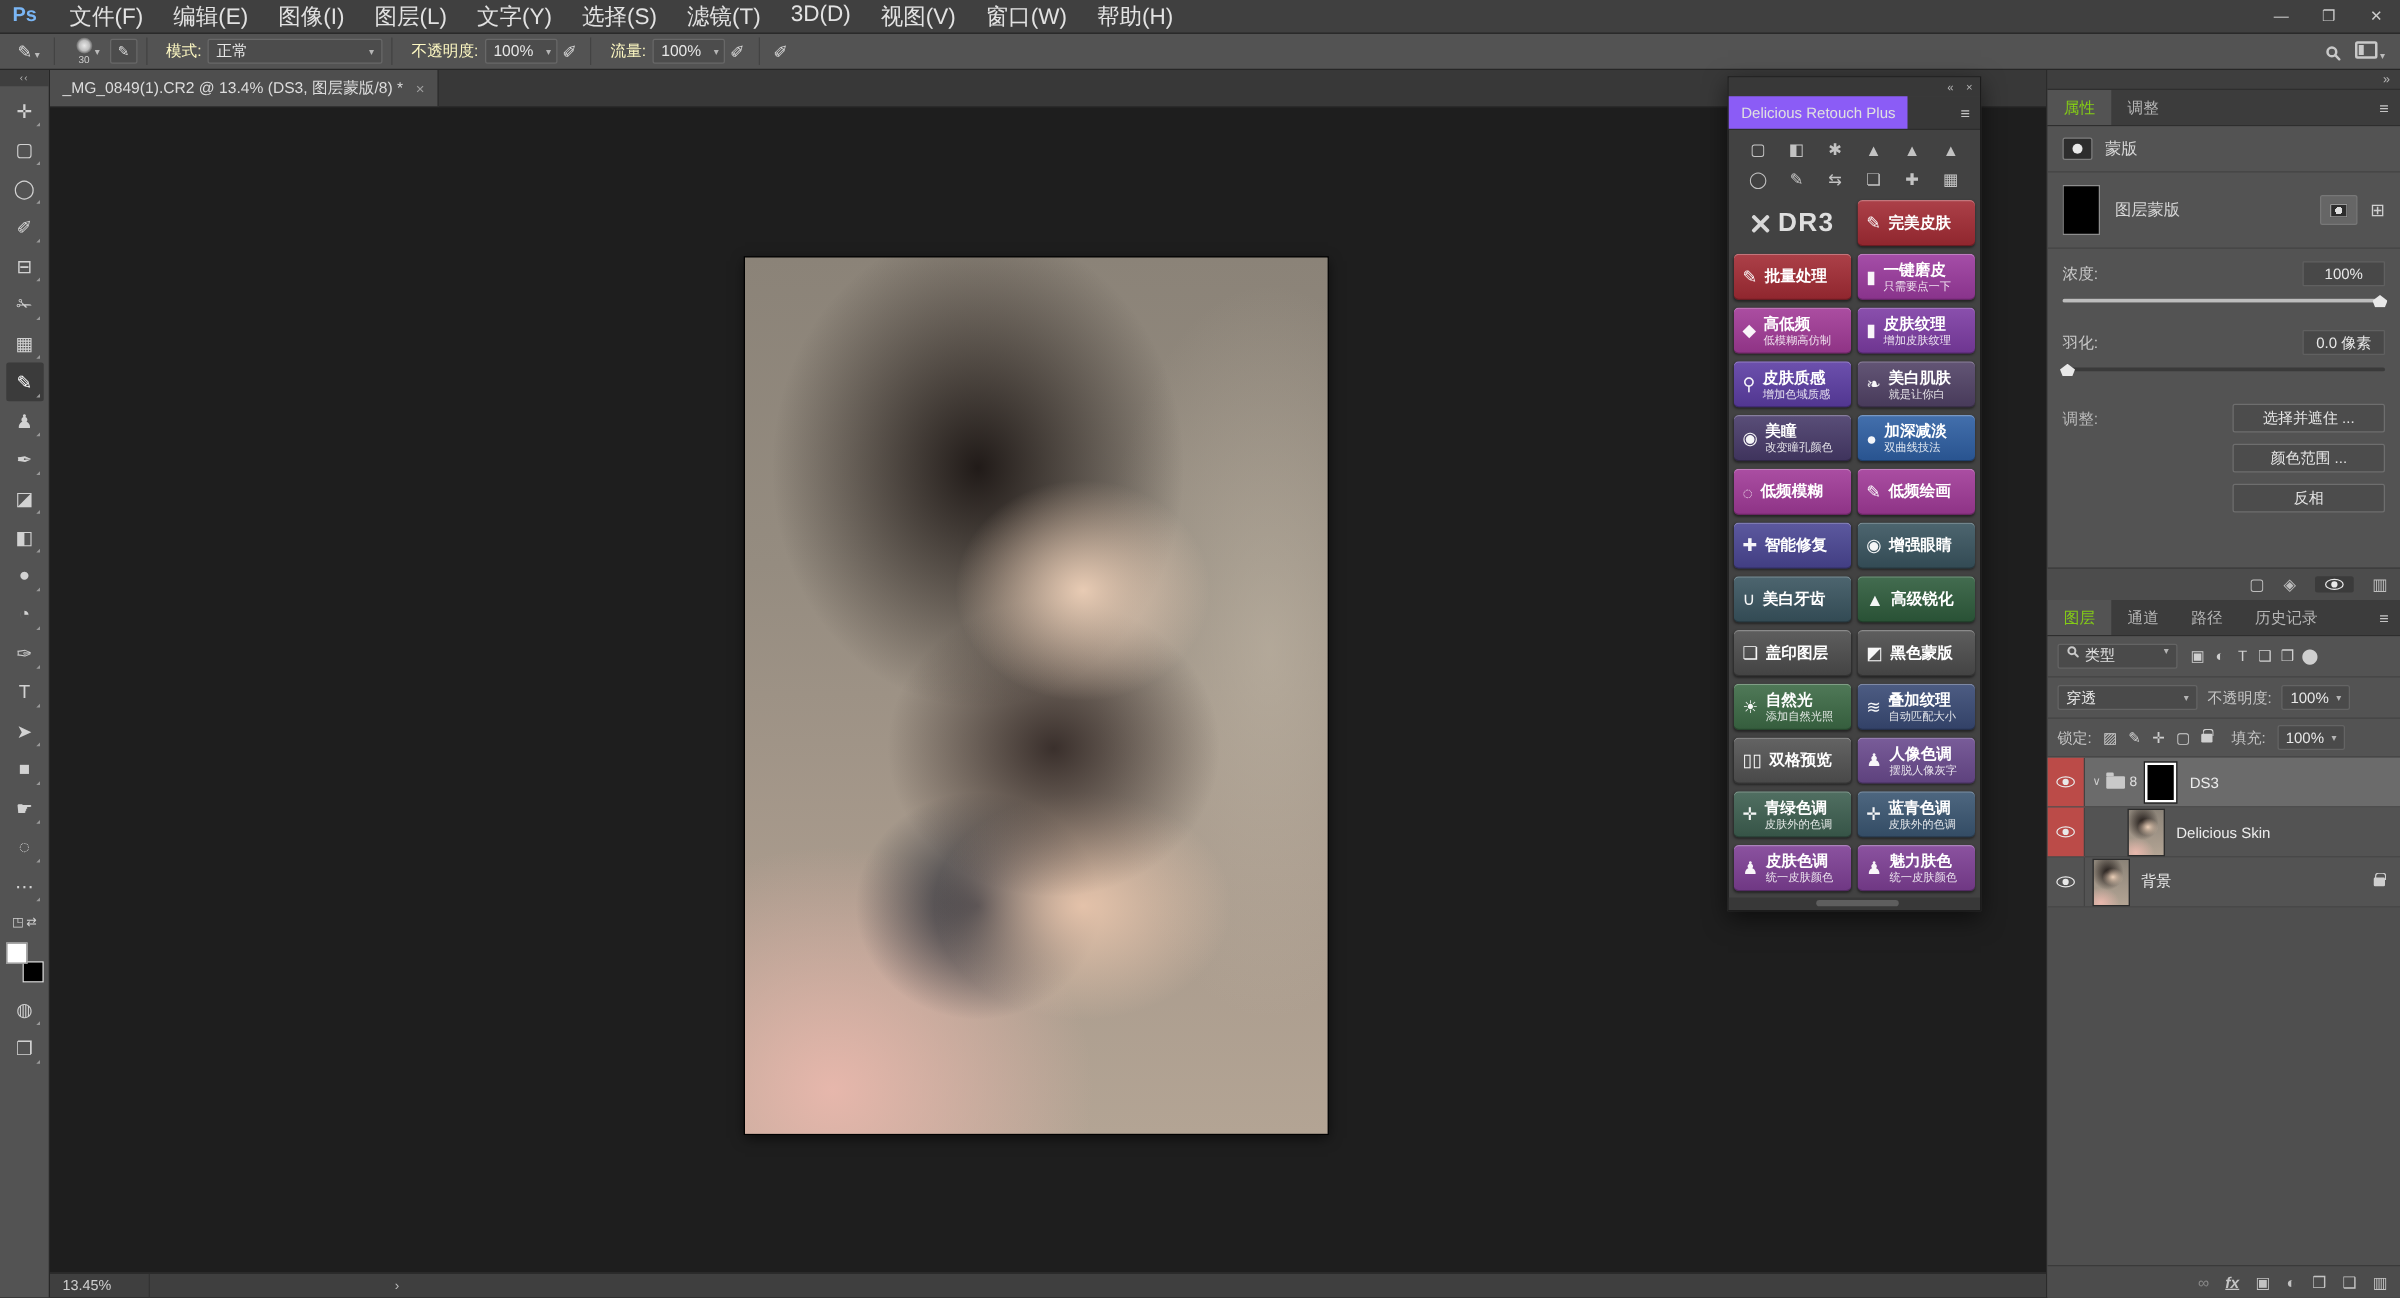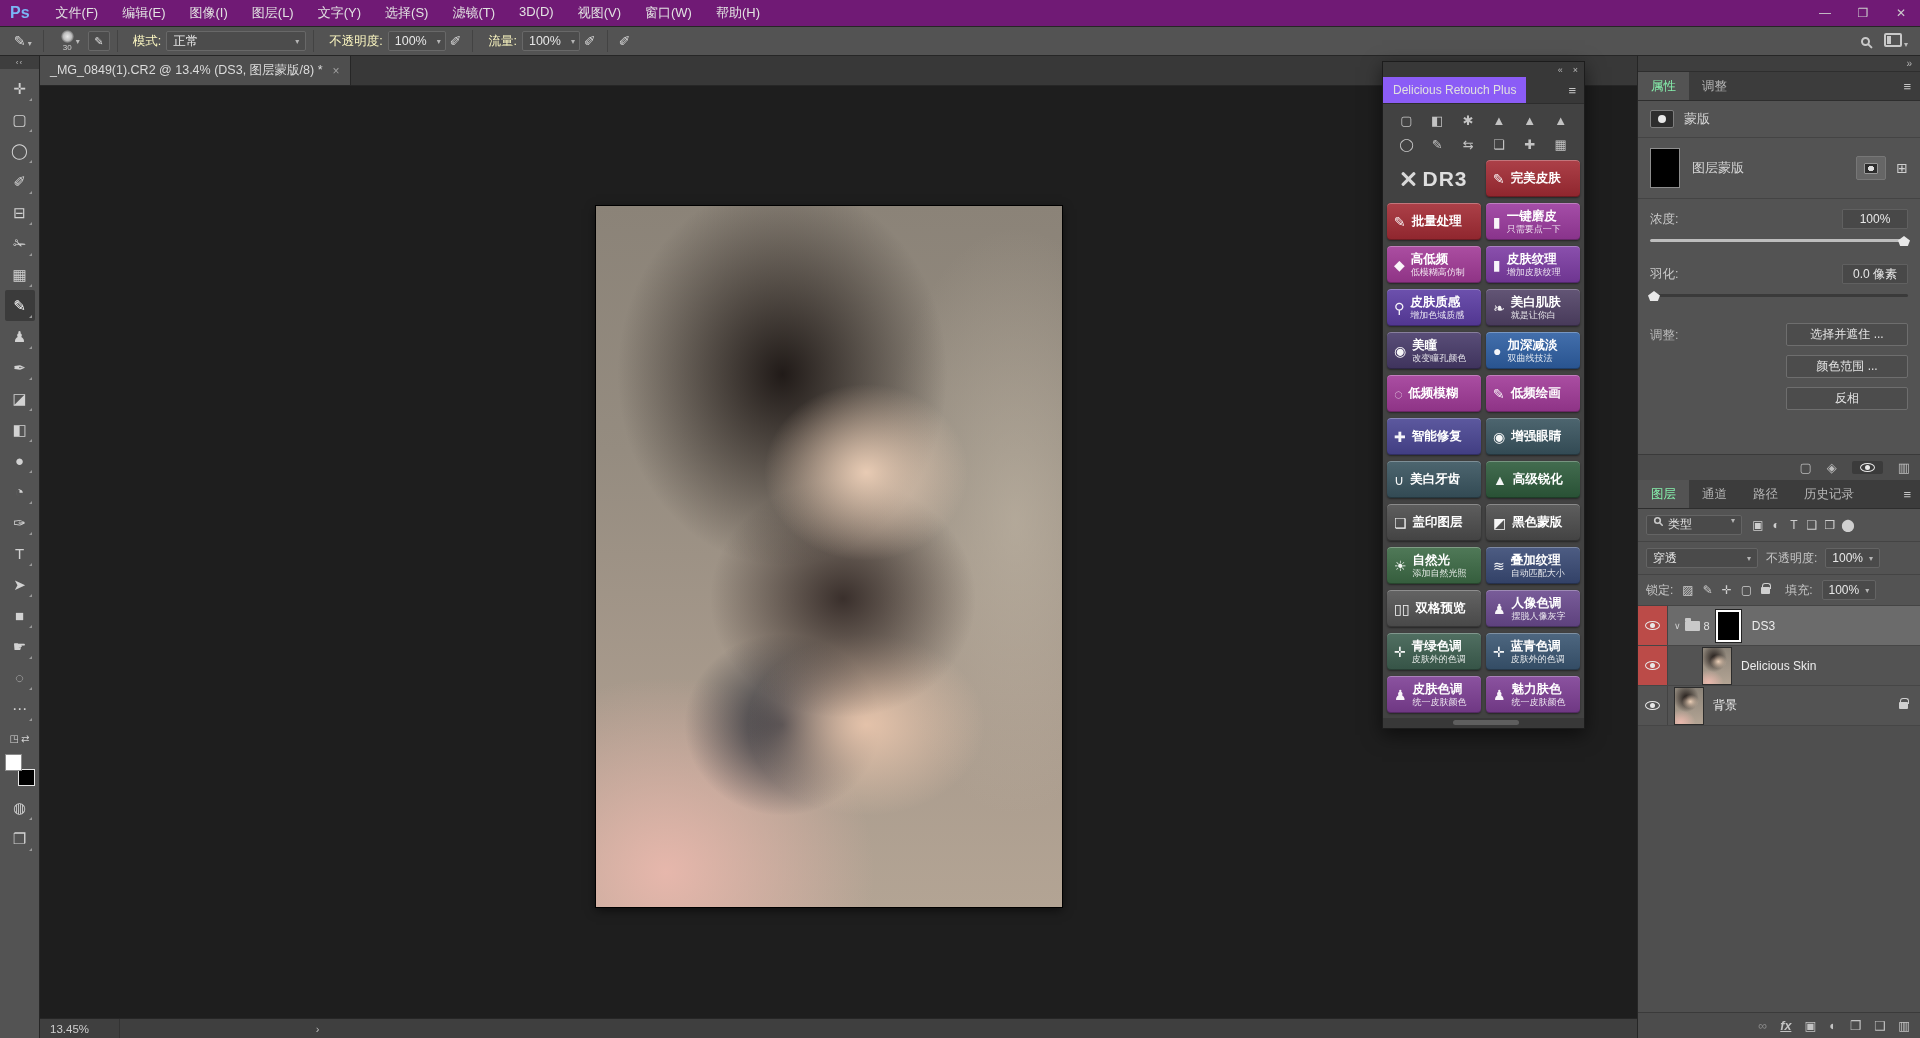--- a/index.html
+++ b/index.html
@@ -2,23 +2,23 @@
 <html><head>
 <meta charset="utf-8">
 <style>
   * { box-sizing: border-box; }
   html,body { margin:0; padding:0; width:1920px; height:1038px; overflow:hidden;
     background:#1e1e1e; font-family:"Liberation Sans","DejaVu Sans",sans-serif;
     color:#d6d6d6; font-size:13px; }
 
   
   .menubar { position:absolute; top:0; left:0; width:1920px; height:27px;
-    background:#701a75; border-bottom:1px solid #262626; display:flex; align-items:center; z-index:50; }
+    background:#404040; border-bottom:1px solid #262626; display:flex; align-items:center; z-index:50; }
   .ps-logo { color:#7ab6f5; font-weight:bold; font-size:16px; padding:0 14px 0 10px; }
-  .menu-item { padding:0 12px; font-size:13px; color:#e2e2e2; cursor:default; }
+  .menu-item { padding:0 12px; font-size:18px; color:#e2e2e2; cursor:default; }
   .win-controls { margin-left:auto; display:flex; }
   .win-btn { width:38px; text-align:center; color:#cccccc; font-size:12px; }
 
   
   .optionsbar { position:absolute; top:27px; left:0; width:1920px; height:29px;
     background:#535353; border-bottom:1px solid #262626; display:flex; align-items:center; z-index:49; }
   .sep { width:1px; height:22px; background:#434343; margin:0 7px; }
   .opt-icon { color:#d8d8d8; font-size:14px; padding:0 4px; }
   .tiny-arrow { font-size:8px; color:#bbb; margin-left:2px; }
   .brush-preview { display:flex; flex-direction:column; align-items:center; line-height:1; margin-left:10px; }
@@ -108,21 +108,21 @@
   .dr-scroll { height:10px; background:#383838; position:relative; margin-top:2px; }
   .dr-thumb { position:absolute; left:70px; top:2px; width:66px; height:5px; background:#5e5e5e; border-radius:3px; }
 
   
   .dock { position:absolute; top:56px; right:0; width:283px; bottom:0; background:#474747;
     border-left:1px solid #262626; z-index:45; display:flex; flex-direction:column; }
   .dock-header { height:16px; background:#3e3e3e; color:#b5b5b5; font-size:10px; text-align:right;
     padding-right:8px; line-height:16px; border-bottom:1px solid #2e2e2e; }
   .ptabs { height:29px; background:#3c3c3c; display:flex; align-items:stretch; border-bottom:1px solid #2e2e2e; }
   .ptab { padding:0 13px; display:flex; align-items:center; font-size:12.5px; color:#b5b5b5; }
-  .ptab.active { background:#535353; color:#86efac; }
+  .ptab.active { background:#535353; color:#84cc16; }
   .pburger { margin-left:auto; padding:0 9px; color:#c5c5c5; display:flex; align-items:center; font-size:13px; }
 
   .props-body { background:#535353; padding:0; }
   .mask-hd { display:flex; align-items:flex-end; gap:10px; padding:9px 12px; border-bottom:1px solid #444; }
   .mask-hd-ic { width:24px; height:18px; background:#2d2d2d; border:1px solid #7e7e7e; border-radius:2px;
     display:flex; align-items:center; justify-content:center; }
   .mask-hd-ic::after { content:""; width:8px; height:8px; border-radius:50%; background:#e8e8e8; }
   .lm-row { display:flex; align-items:center; gap:12px; padding:10px 12px; border-bottom:1px solid #444; }
   .lm-thumb { width:30px; height:40px; background:#000; border:1px solid #8d8d8d; }
   .lm-actions { margin-left:auto; display:flex; align-items:center; gap:10px; }

